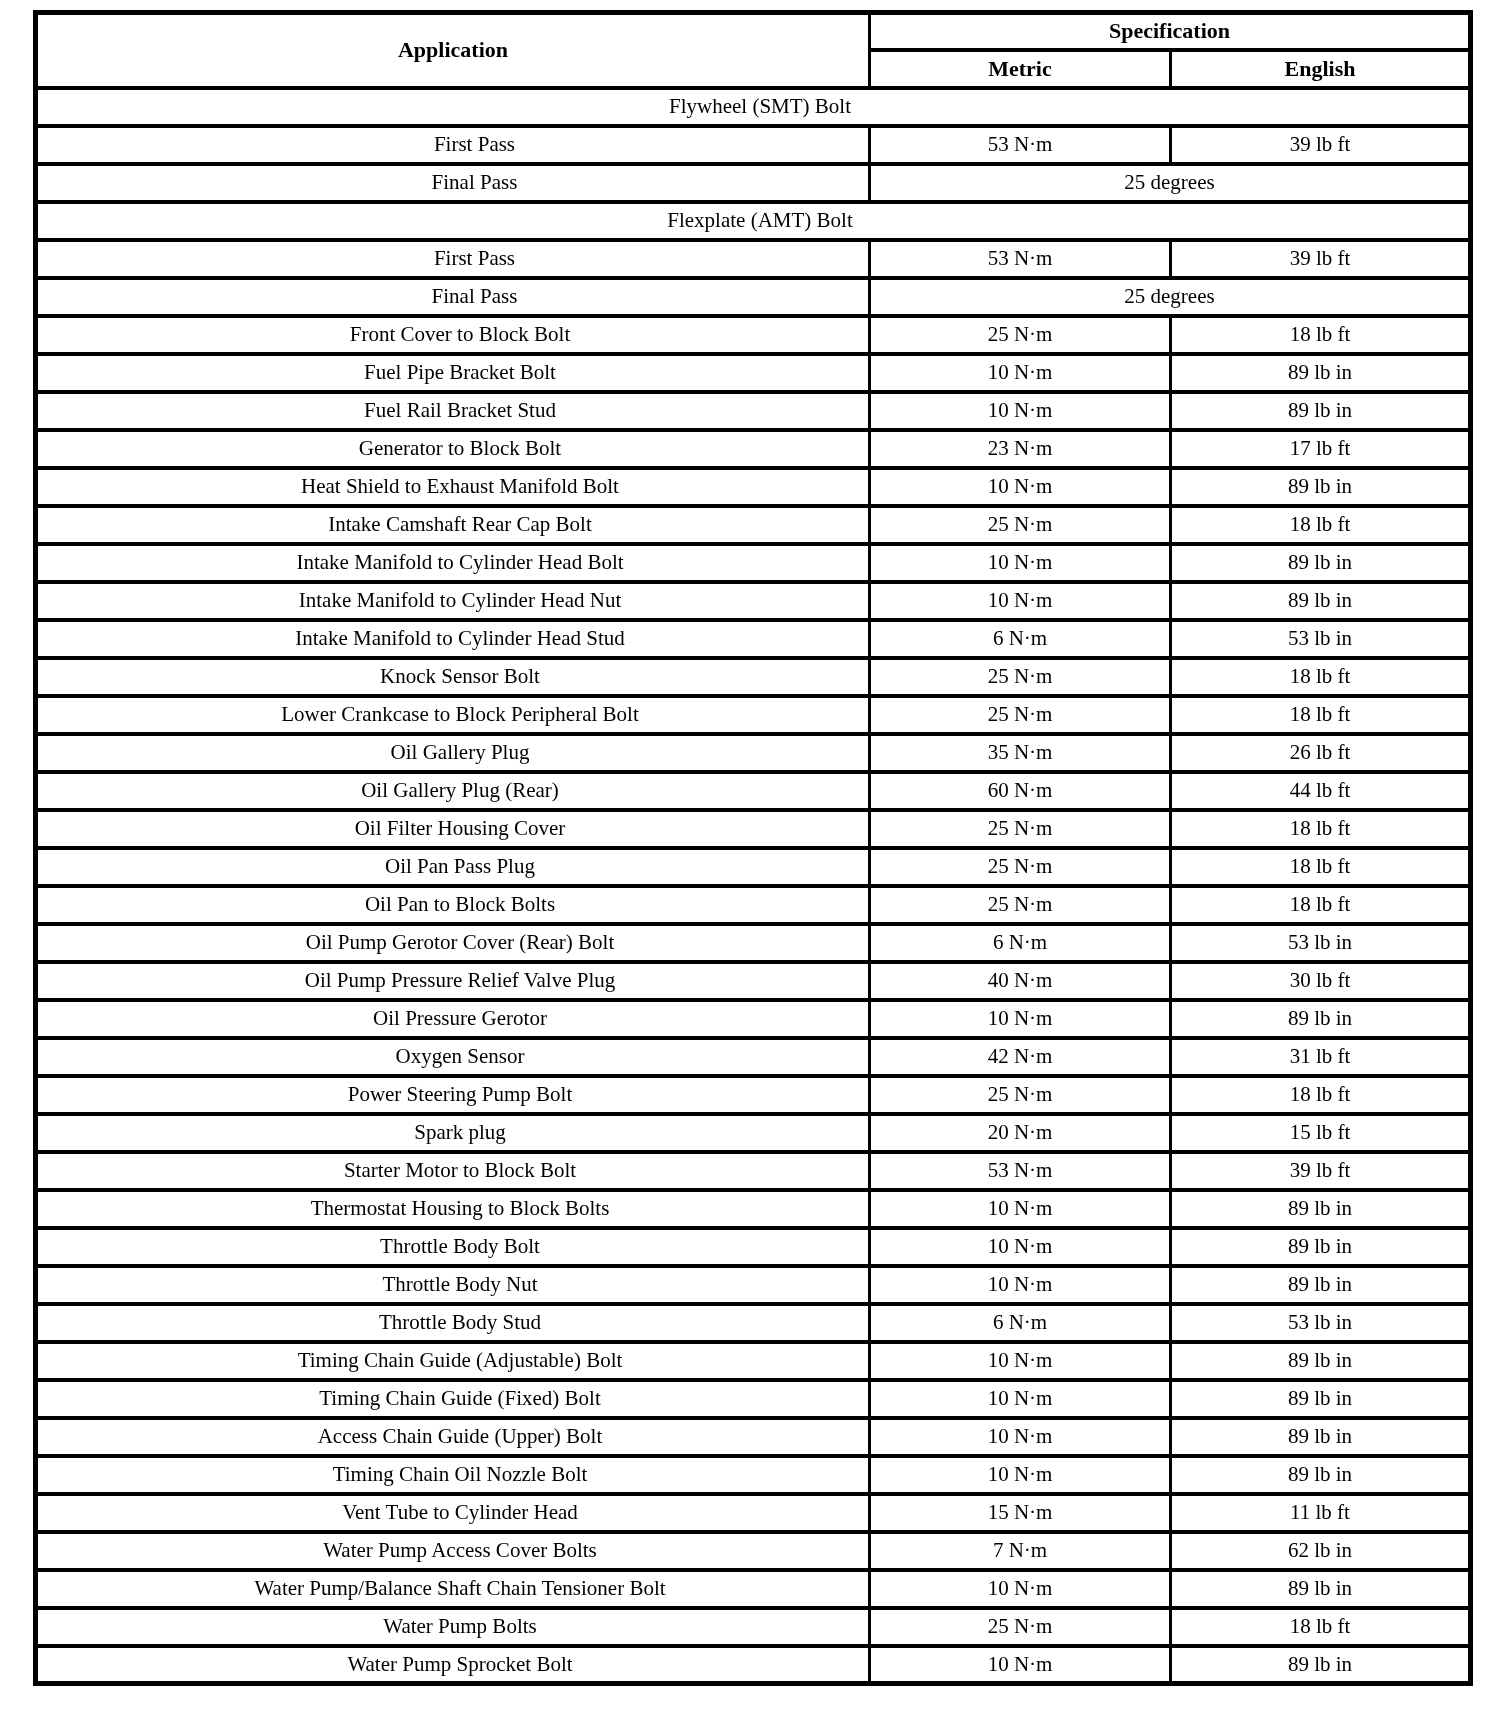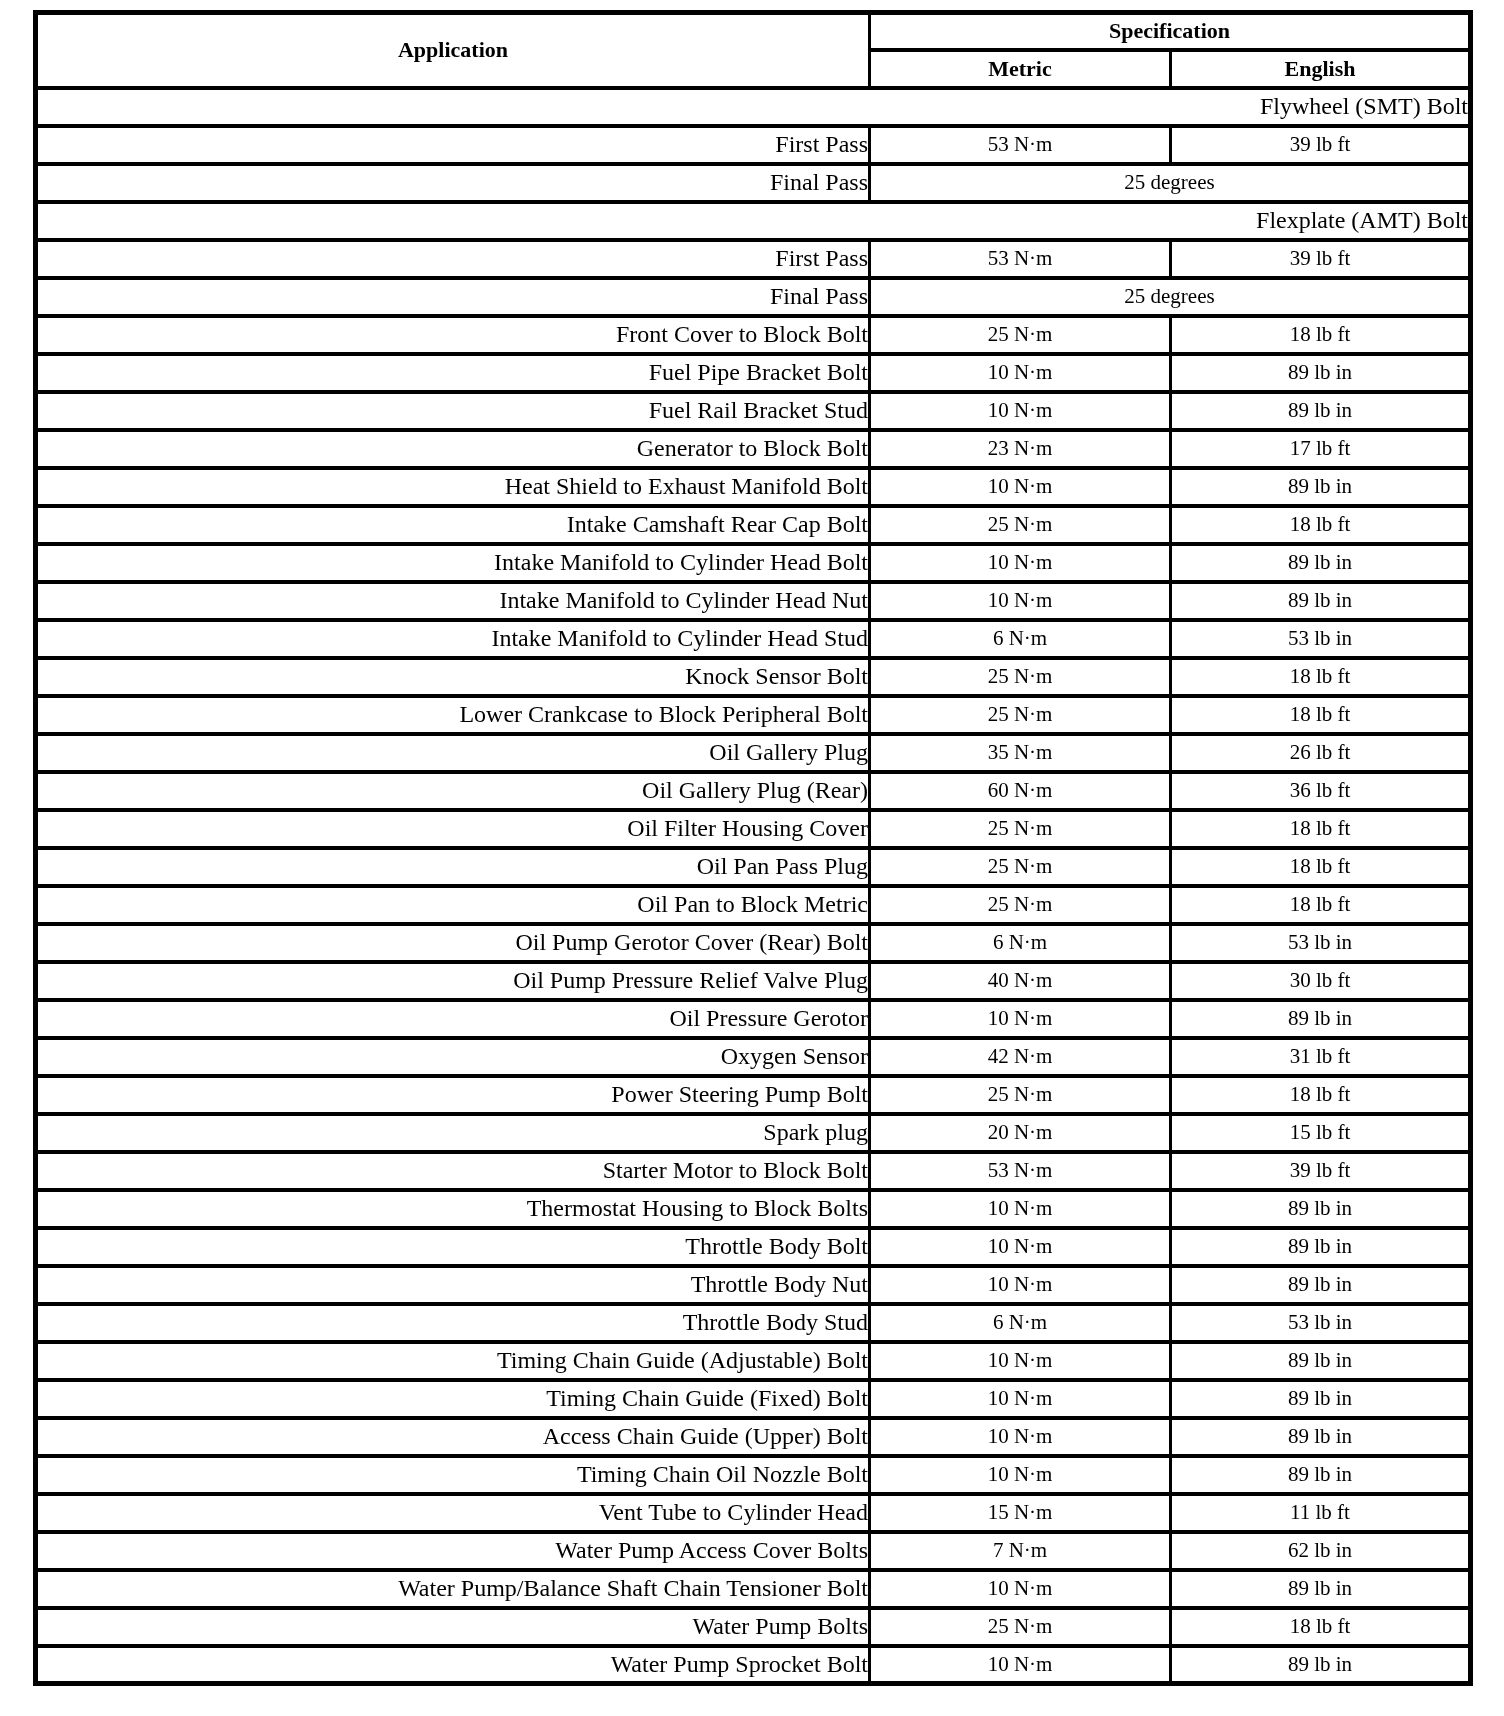--- a/index.html
+++ b/index.html
@@ -34,22 +34,22 @@
   }
   .spec-table thead th {
     font-weight: bold;
     font-size: 22px;
     text-align: center;
     vertical-align: middle;
   }
   .spec-table tr { height: 38px; }
   .spec-table tr.hdr1 { height: 37px; }
   .spec-table td.app {
-    font-size: 24px;
-    text-align: right;
+    font-size: 21px;
+    text-align: center;
     padding-left: 14px;
     vertical-align: middle;
   }
   .spec-table td.app.sub { padding-left: 43px; }
   .spec-table td.val {
     font-size: 21px;
     text-align: center;
     vertical-align: middle;
   }
 </style>
@@ -153,34 +153,34 @@
         <td class="val">18 lb ft</td>
       </tr>
       <tr>
         <td class="app">Oil Gallery Plug</td>
         <td class="val">35 N·m</td>
         <td class="val">26 lb ft</td>
       </tr>
       <tr>
         <td class="app">Oil Gallery Plug (Rear)</td>
         <td class="val">60 N·m</td>
-        <td class="val">36 lb ft</td>
+        <td class="val">44 lb ft</td>
       </tr>
       <tr>
         <td class="app">Oil Filter Housing Cover</td>
         <td class="val">25 N·m</td>
         <td class="val">18 lb ft</td>
       </tr>
       <tr>
         <td class="app">Oil Pan Pass Plug</td>
         <td class="val">25 N·m</td>
         <td class="val">18 lb ft</td>
       </tr>
       <tr>
-        <td class="app">Oil Pan to Block Metric</td>
+        <td class="app">Oil Pan to Block Bolts</td>
         <td class="val">25 N·m</td>
         <td class="val">18 lb ft</td>
       </tr>
       <tr>
         <td class="app">Oil Pump Gerotor Cover (Rear) Bolt</td>
         <td class="val">6 N·m</td>
         <td class="val">53 lb in</td>
       </tr>
       <tr>
         <td class="app">Oil Pump Pressure Relief Valve Plug</td>

